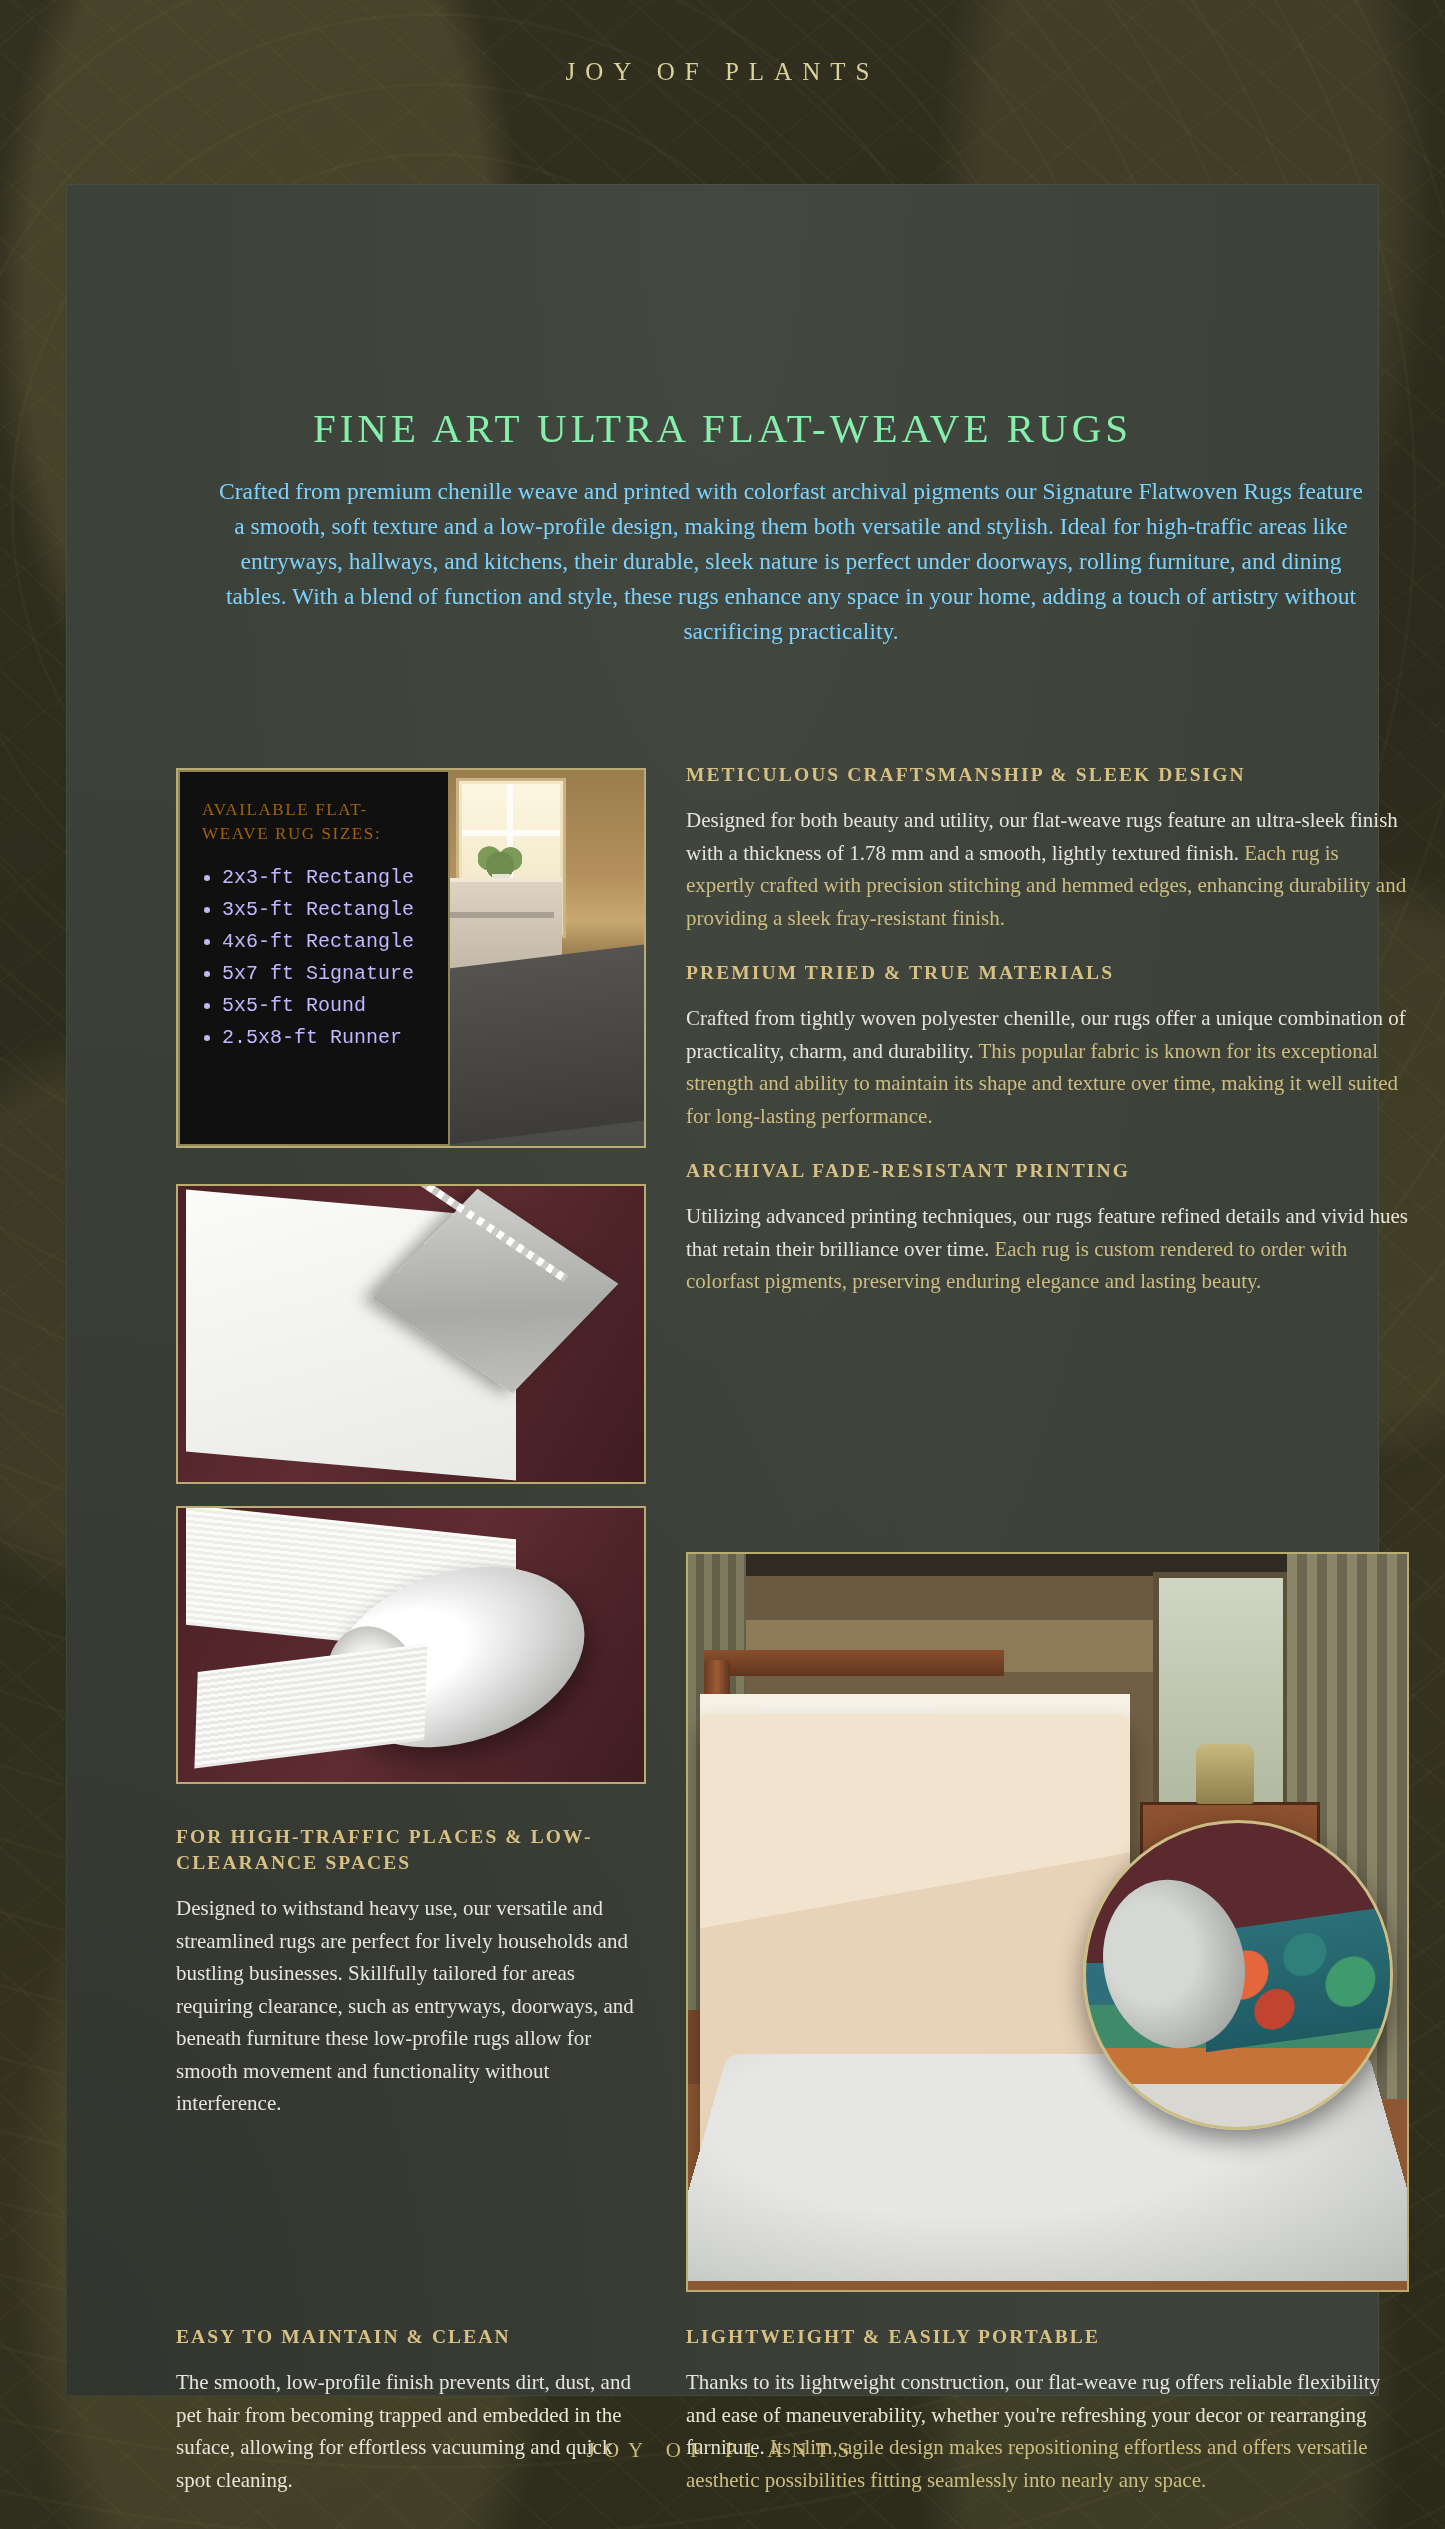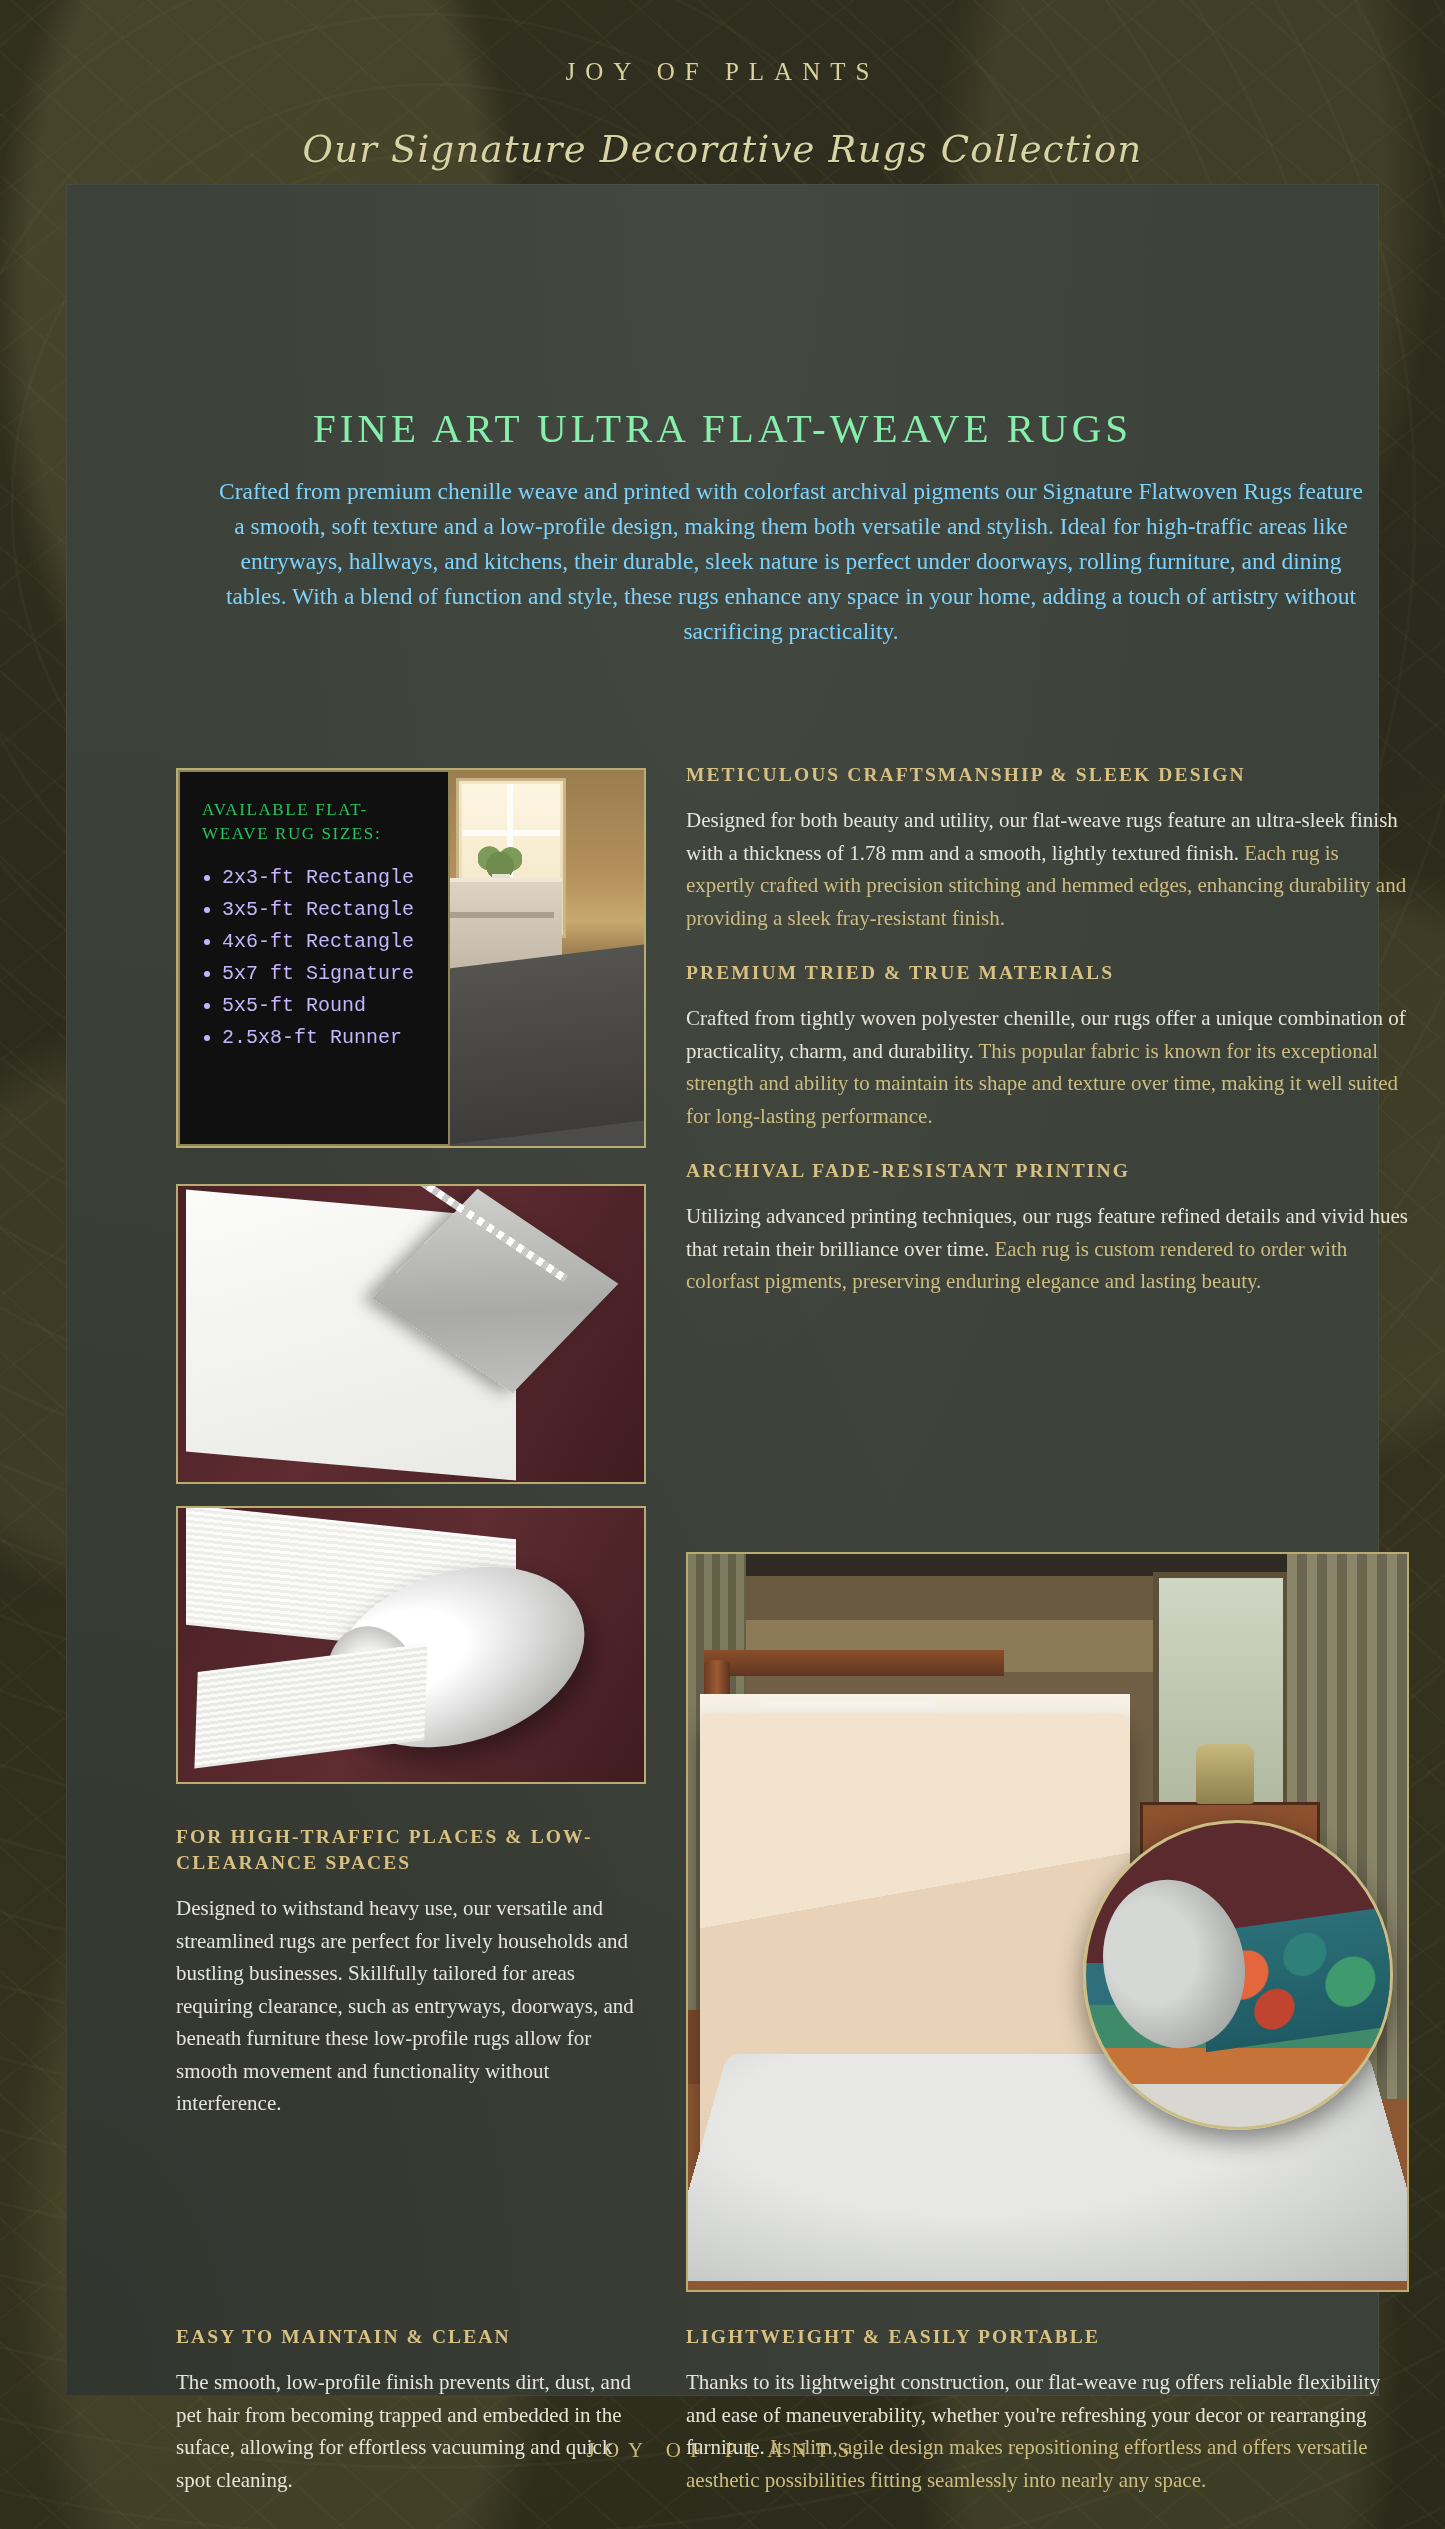--- a/index.html
+++ b/index.html
@@ -170,21 +170,21 @@
     transform-origin: left bottom;
   }
   #img-sizes .listbox{
     position:absolute; left:0; top:0; bottom:0; width:272px;
     background:#111010;
     border:2px solid #8e8454;
     padding:26px 20px 10px 22px;
   }
   #img-sizes .listbox h4{
     margin:0 0 16px 0;
-    color:#22c55e;
+    color:#a16207;
     font-size:17px;
     letter-spacing:1.6px;
     line-height:24px;
     font-family:"Liberation Serif", serif;
     font-weight:400;
   }
   #img-sizes .listbox ul{
     margin:0; padding:0 0 0 20px; list-style: disc;
     color:#ece9df;
   }
@@ -369,21 +369,20 @@
     letter-spacing:9px;
     font-family:"Liberation Serif", serif;
   }
 </style>
 </head>
 <body>
 
 <div id="page">
 
   <div class="brand-top">JOY OF PLANTS</div>
-  <div class="script-title">Our Signature Decorative Rugs Collection</div>
 
   <div id="panel">
 
     <div class="main-heading">FINE ART ULTRA FLAT-WEAVE RUGS</div>
 
     <div class="intro">Crafted from premium chenille weave and printed with colorfast archival pigments our Signature Flatwoven Rugs feature a smooth, soft texture and a low-profile design, making them both versatile and stylish. Ideal for high-traffic areas like entryways, hallways, and kitchens, their durable, sleek nature is perfect under doorways, rolling furniture, and dining tables. With a blend of function and style, these rugs enhance any space in your home, adding a touch of artistry without sacrificing practicality.</div>
 
     <div id="img-sizes" class="img-frame">
       <div class="photo">
         <div class="door"></div>

